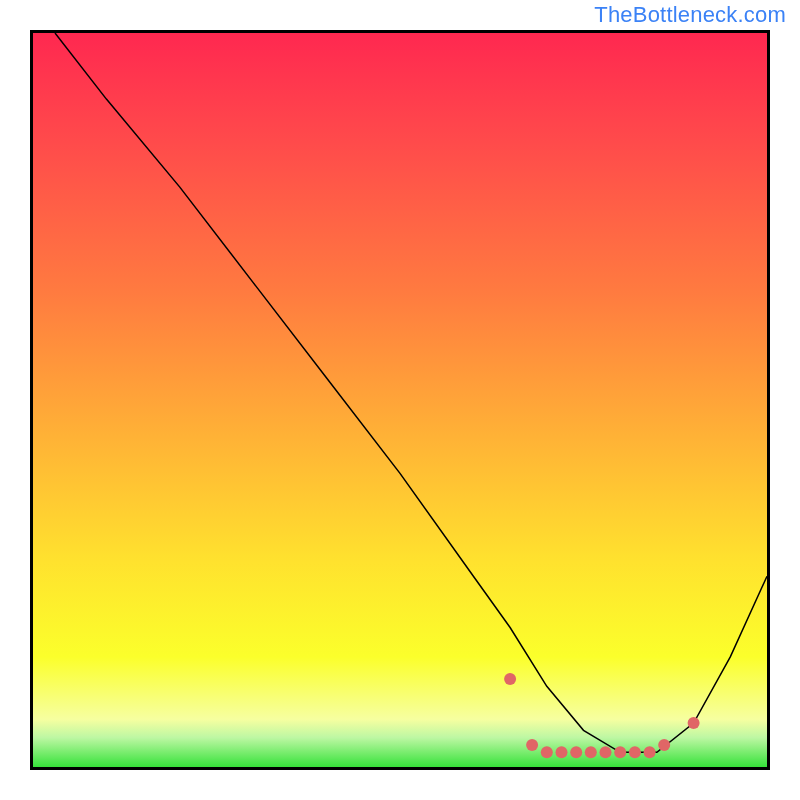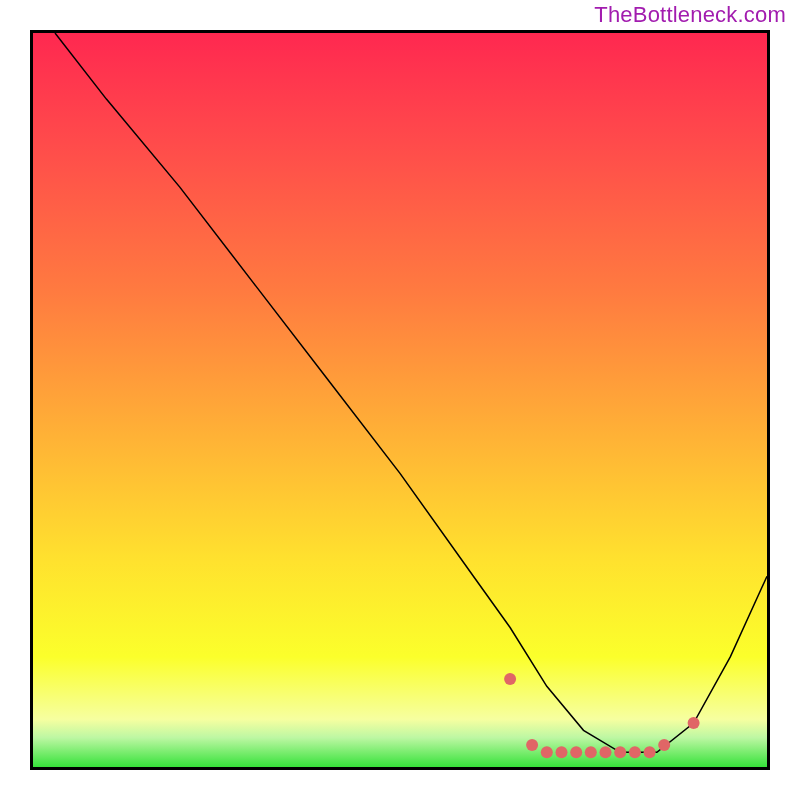--- a/index.html
+++ b/index.html
@@ -14,21 +14,21 @@
   .stage {
     position: relative;
     width: 800px;
     height: 800px;
   }
   .watermark {
     position: absolute;
     top: 2px;
     right: 14px;
     font-size: 22px;
-    color: #a21caf;
+    color: #3b82f6;
     font-weight: 500;
     letter-spacing: 0.2px;
   }
   .plot-frame {
     position: absolute;
     left: 30px;
     top: 30px;
     width: 740px;
     height: 740px;
     border: 3px solid #000;

